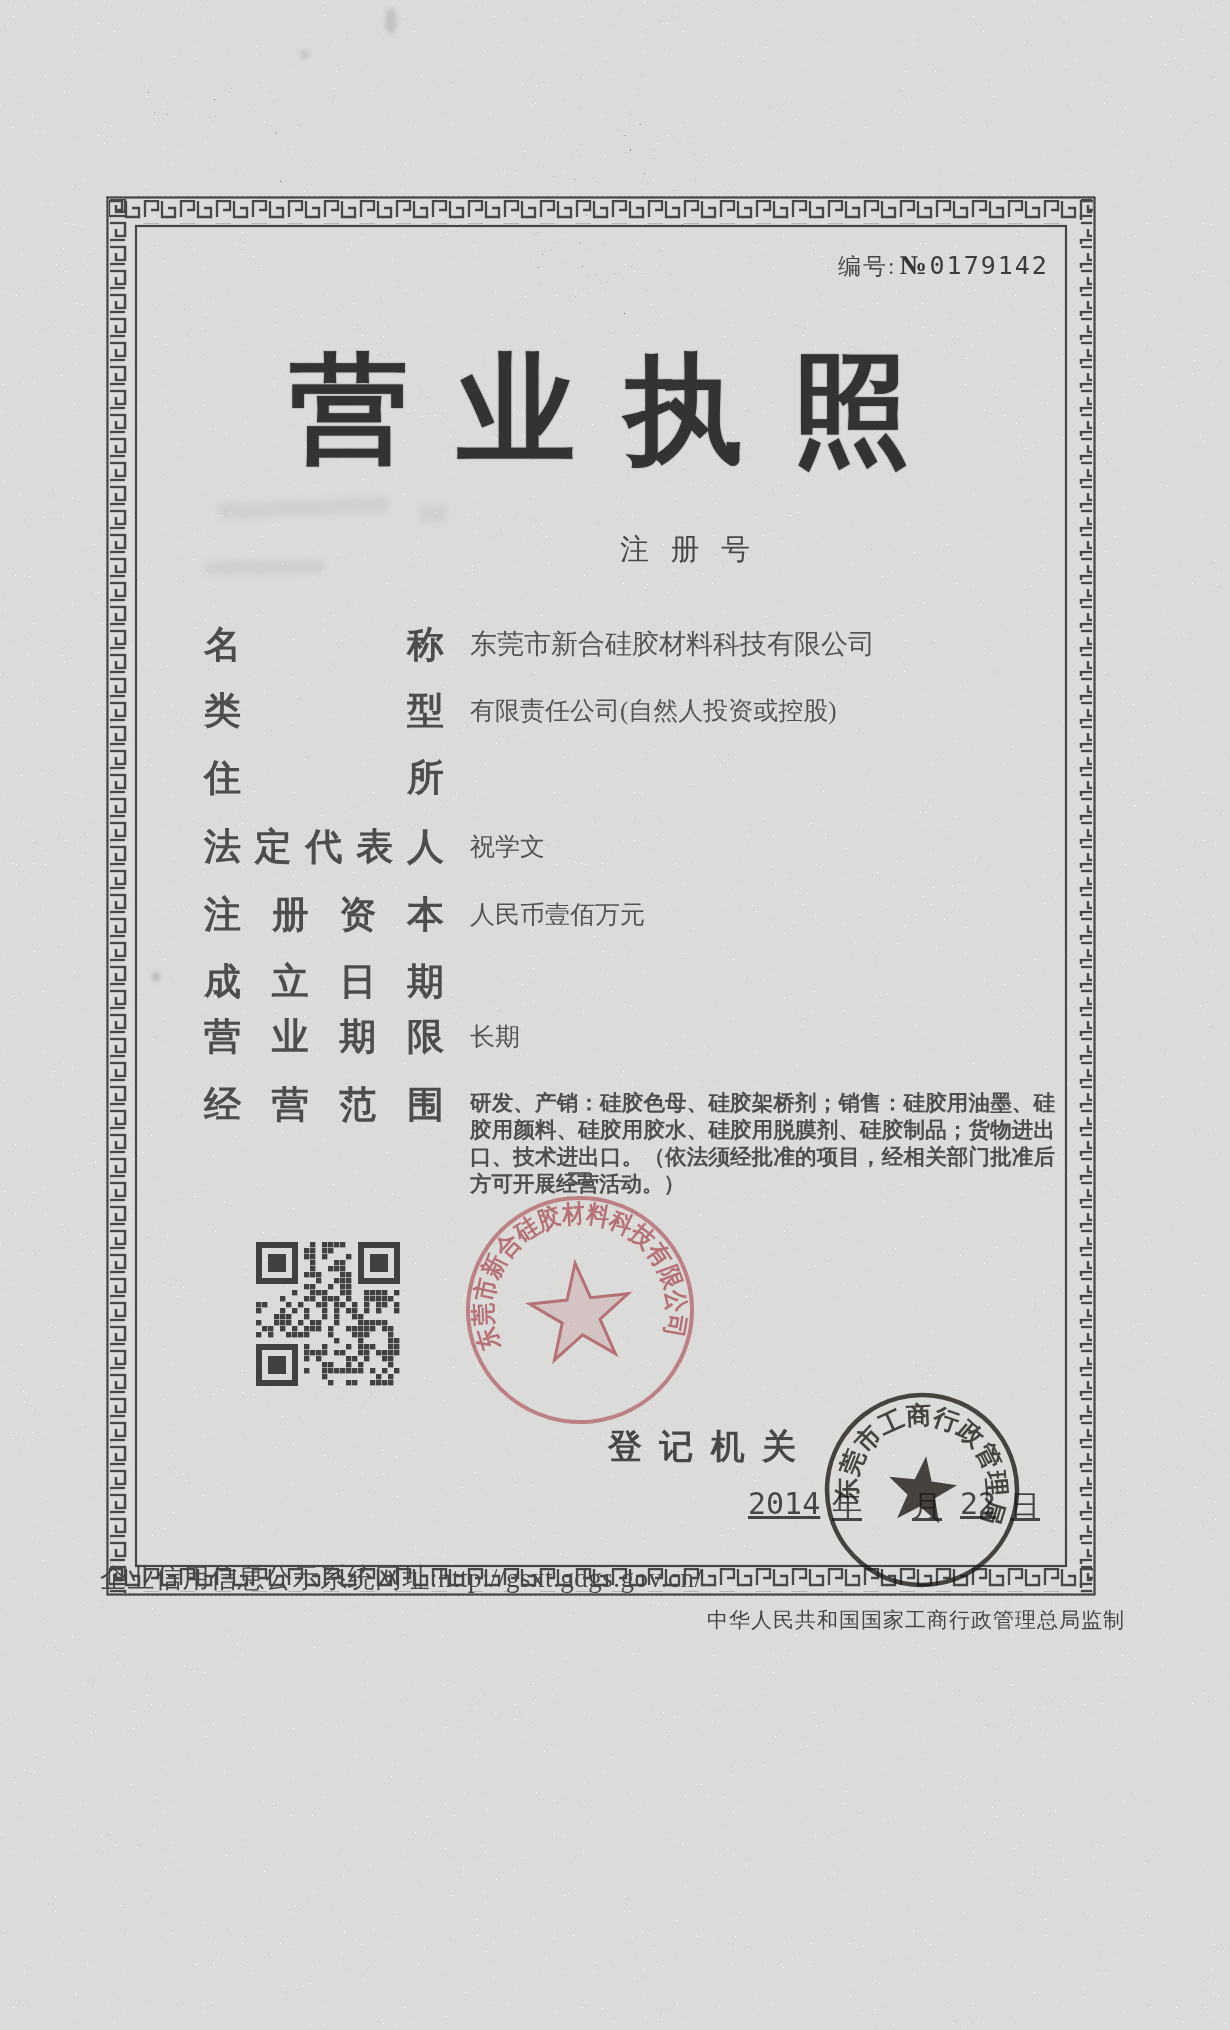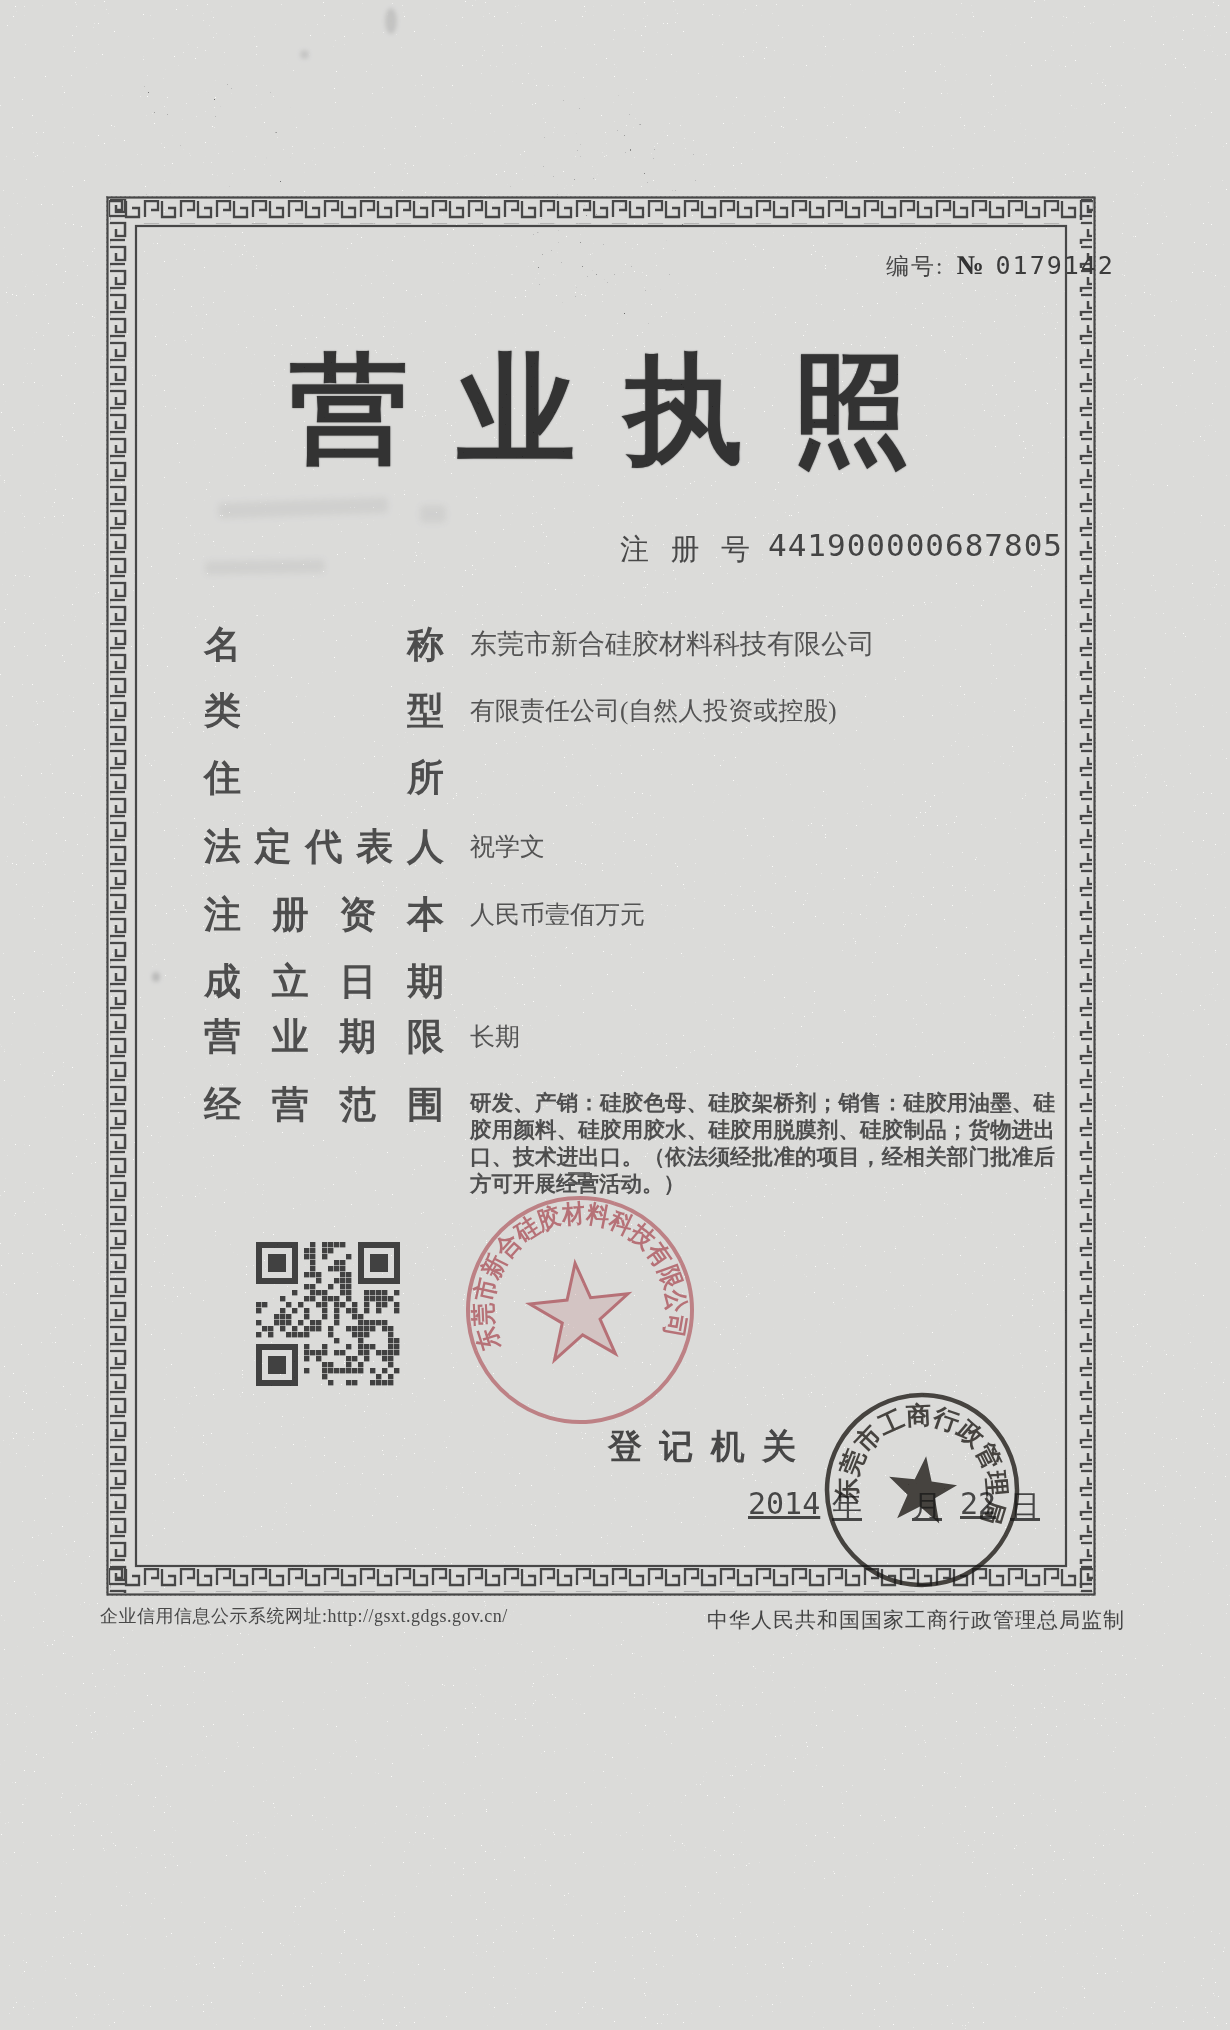--- a/index.html
+++ b/index.html
@@ -3,21 +3,21 @@
 <meta charset="utf-8">
 <style>
   html,body{margin:0;padding:0;background:#ffffff;}
   .page{position:relative;width:1230px;height:2030px;background:#fcfcfa;overflow:hidden;
         font-family:"Liberation Serif","DejaVu Serif",serif;color:#3a3a3a;}
   .abs{position:absolute;}
   .spread{display:flex;justify-content:space-between;}
   .mono{font-family:"DejaVu Sans Mono","Liberation Mono",monospace;}
 
   
-  .serial{left:838px;top:250px;width:230px;display:flex;align-items:baseline;gap:12px;margin-left:48px;}
+  .serial{left:838px;top:250px;width:230px;display:flex;align-items:baseline;gap:3px;}
   .serial .lbl{font-size:23px;color:#3c3c3c;letter-spacing:2px;}
   .serial .sym{font-size:27px;font-weight:700;color:#252525;}
   .serial .num{font-size:25px;color:#2e2e2e;letter-spacing:2px;}
 
   
   .title{left:290px;top:352px;width:620px;font-size:118px;font-weight:700;color:#242424;
          text-shadow:0 0 1.5px rgba(25,25,25,.75);line-height:1;}
 
   
   .reglbl{left:620px;top:530px;width:130px;font-size:29px;color:#3f3f3f;}
@@ -28,21 +28,21 @@
   .fvalue{left:470px;width:585px;font-size:27px;color:#4d4d4d;}
   .fvalue.small{font-size:25px;}
   .fvalue.scope{font-size:21.5px;line-height:27px;text-align:justify;color:#474747;font-weight:600;margin-top:12px;}
 
   
   .registrar{left:608px;top:1424px;width:188px;font-size:34px;color:#3d3d3d;font-weight:600;}
   .dateline{left:748px;top:1486px;width:300px;height:40px;font-size:30px;color:#3c3c3c;}
   .dateline span{position:absolute;top:0;text-decoration:underline;}
 
   
-  .footer-left{left:100px;top:1604px;font-size:18px;color:#3e3e3e;letter-spacing:.5px;}
+  .footer-left{left:100px;top:1560px;font-size:27px;color:#3e3e3e;letter-spacing:.5px;}
   .footer-right{left:707px;top:1606px;font-size:21px;color:#3a3a3a;letter-spacing:1px;}
 
   .seal{mix-blend-mode:multiply;}
   .artifact{position:absolute;background:#8f8f8f;border-radius:50%;filter:blur(2px);pointer-events:none;}
   .ghost{position:absolute;background:#777;opacity:.10;filter:blur(3px);border-radius:4px;pointer-events:none;}
   .tally{position:absolute;width:22px;height:7px;border-top:3px solid #4a4a4a;border-bottom:3px solid #4a4a4a;opacity:.8;}
   .noise{pointer-events:none;}
 </style>
 </head>
 <body>
@@ -137,21 +137,20 @@
       <span>业</span>
       <span>执</span>
       <span>照</span>
     </div>
 
   <div class="abs reglbl spread">
       <span>注</span>
       <span>册</span>
       <span>号</span>
     </div>
-  <div class="abs regnum mono">441900000687805</div>
 
   <div class="abs flabel spread" style="top:620px">
       <span>名</span>
       <span>称</span>
     </div>
   <div class="abs fvalue" style="top:626px">东莞市新合硅胶材料科技有限公司</div>
 
   <div class="abs flabel spread" style="top:686px">
       <span>类</span>
       <span>型</span>

